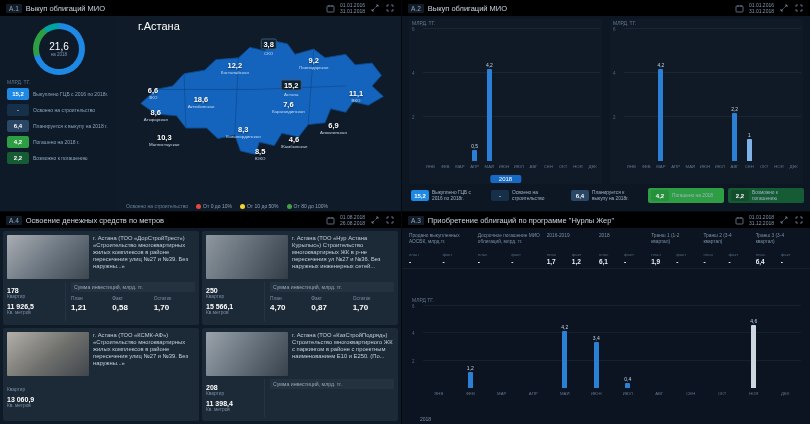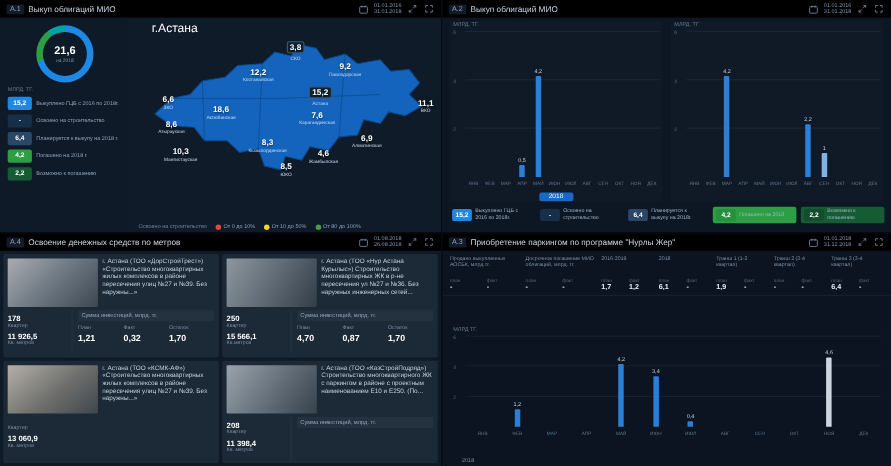--- a/index.html
+++ b/index.html
@@ -16,21 +16,21 @@
   .spacer{flex:1;}
   .dates{display:flex;flex-direction:column;line-height:6px;font-size:5px;color:#7f99b4;text-align:right;}
   .hicon{width:11px;height:11px;display:flex;align-items:center;justify-content:center;flex:none;}
   .pbody{flex:1;position:relative;overflow:hidden;}
 
   
   .a1-body{display:flex;height:100%;}
   .a1-side{width:104px;flex:none;padding:5px 5px 2px 7px;display:flex;flex-direction:column;background:#0e1a28;}
   .gauge{width:52px;height:52px;border-radius:50%;position:relative;margin:2px auto 3px;}
   .gauge-hole{position:absolute;inset:6px;background:#0e1a28;border-radius:50%;display:flex;flex-direction:column;align-items:center;justify-content:center;}
-  .gauge-val{font-size:10px;font-weight:bold;color:#fff;}
+  .gauge-val{font-size:10px;font-weight:normal;color:#fff;}
   .gauge-cap{font-size:4.5px;color:#7f99b4;}
   .unit{font-size:5px;color:#61788f;margin:1px 0 3px;}
   .litem{display:flex;align-items:center;gap:4px;margin-bottom:4px;}
   .lv{min-width:20px;height:12px;border-radius:2px;display:flex;align-items:center;justify-content:center;font-size:6px;font-weight:bold;color:#fff;padding:0 1px;flex:none;}
   .ll{font-size:5px;line-height:6px;color:#8da2b8;}
   .a1-map{flex:1;position:relative;}
   .city{position:absolute;top:4px;left:10px;font-size:11px;color:#fff;z-index:3;margin-left:12px;}
   .mapsvg,.map-labels{position:absolute;left:6px;top:12px;width:282px;height:158px;}
   .map-labels{z-index:2;}
   .region-label{position:absolute;transform:translate(-50%,-50%);text-align:center;color:#fff;}
@@ -179,21 +179,21 @@
             </div>
             <div class="region-label badge" style="left: 60%; top: 36%;"><div class="rv">15,2</div><div class="rn">Астана</div></div>
             <div class="region-label" style="left: 11%; top: 41%;">
               <div class="rv">6,6</div>
               <div class="rn">ЗКО</div>
             </div>
             <div class="region-label" style="left: 28%; top: 47%;">
               <div class="rv">18,6</div>
               <div class="rn">Актюбинская</div>
             </div>
-            <div class="region-label" style="left: 83%; top: 43%; margin-left: 31px;">
+            <div class="region-label" style="left: 83%; top: 43%;">
               <div class="rv">11,1</div>
               <div class="rn">ВКО</div>
             </div>
             <div class="region-label" style="left: 12%; top: 55%;">
               <div class="rv">8,6</div>
               <div class="rn">Атырауская</div>
             </div>
             <div class="region-label" style="left: 59%; top: 50%;">
               <div class="rv">7,6</div>
               <div class="rn">Карагандинская</div>
@@ -446,21 +446,21 @@
             </div>
             <div class="invest">
               <div class="invest-head">Сумма инвестиций, млрд. тг.</div>
               <div class="pfo">
                 <div class="pfo-col">
                     <div class="pfo-lab">План</div>
                     <div class="pfo-val">1,21</div>
                   </div>
                 <div class="pfo-col">
                     <div class="pfo-lab">Факт</div>
-                    <div class="pfo-val">0,32</div>
+                    <div class="pfo-val">0,58</div>
                   </div>
                 <div class="pfo-col">
                     <div class="pfo-lab">Остаток</div>
                     <div class="pfo-val">1,70</div>
                   </div>
               </div>
             </div>
           </div>
         </div>
 
@@ -541,21 +541,21 @@
           </div>
         </div>
 
       </div>
     </div>
   </div>
 
   <div class="panel" id="p-a3">
     <div class="phead">
       <span class="pcode">A.3</span>
-      <span class="ptitle">Приобретение паркингом по программе "Нурлы Жер"</span>
+      <span class="ptitle">Приобретение облигаций по программе "Нурлы Жер"</span>
       <span class="spacer"></span>
       <span class="hicon">
           <svg width="9" height="9" viewBox="0 0 9 9">
             <rect x="1" y="2" width="7" height="6" rx="0.8" fill="none" stroke="#6e86a0" stroke-width="0.8"></rect>
             <line x1="3" y1="1" x2="3" y2="3" stroke="#6e86a0" stroke-width="0.8"></line>
             <line x1="6" y1="1" x2="6" y2="3" stroke="#6e86a0" stroke-width="0.8"></line>
           </svg>
         </span>
       <span class="dates">
         <span>01.01.2018</span>

